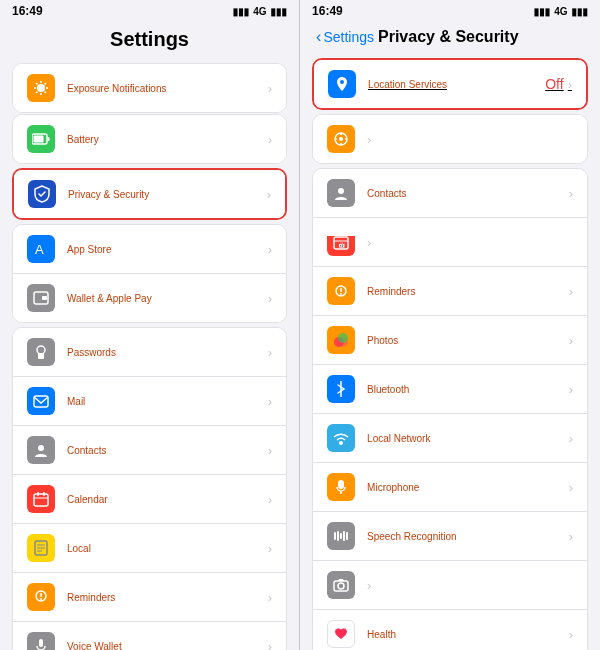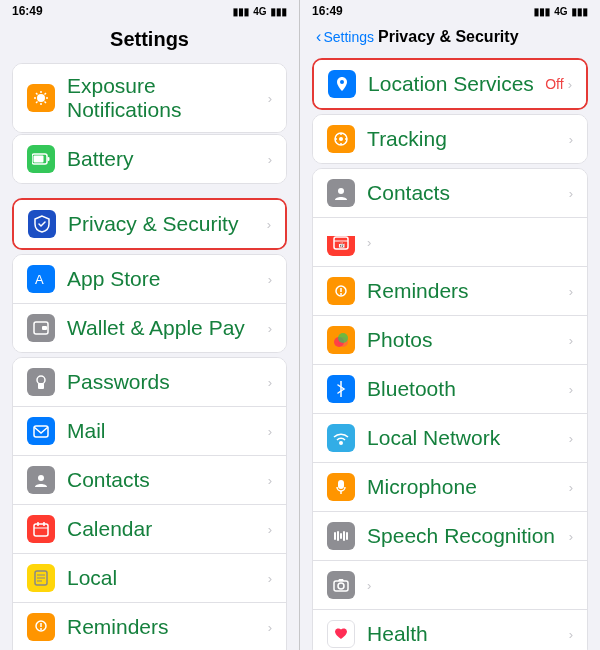--- a/index.html
+++ b/index.html
@@ -86,22 +86,22 @@
       display: flex;
       align-items: center;
       justify-content: center;
       margin-right: 12px;
       flex-shrink: 0;
       font-size: 15px;
       color: #fff;
     }
     .item-label {
       flex: 1;
-      font-size: 21px;
-      color: #15803d;
+      font-size: 10px;
+      color: #c2410c;
     }
     .item-value {
       font-size: 14px;
       color: #ef4444;
       margin-right: 4px;
     }
     .chevron {
       color: #c7c7cc;
       font-size: 13px;
     }
@@ -160,21 +160,21 @@
                 <line x1="11.5" y1="11.5" x2="13" y2="13" stroke="#fff" stroke-width="1.5"></line>
                 <line x1="13" y1="3" x2="11.5" y2="4.5" stroke="#fff" stroke-width="1.5"></line>
                 <line x1="4.5" y1="11.5" x2="3" y2="13" stroke="#fff" stroke-width="1.5"></line>
               </svg>
           </div>
           <span class="item-label">Exposure Notifications</span>
           <span class="chevron">›</span>
         </div>
       </div>
 
-      <div style="background:#fff; border-radius:10px; overflow:hidden; border: 0.5px solid #e0e0e5; margin-bottom:14px; margin-top:1px;">
+      <div style="background:#fff; border-radius:10px; overflow:hidden; border: 0.5px solid #e0e0e5; margin-bottom:4px; margin-top:1px;">
         <div class="list-item">
           <div class="item-icon bg-green">
             <svg width="18" height="12" viewBox="0 0 18 12">
                 <rect x="0" y="1" width="15" height="10" rx="2" fill="none" stroke="#fff" stroke-width="1.5"></rect>
                 <rect x="1.5" y="2.5" width="10" height="7" rx="1" fill="#fff"></rect>
                 <rect x="15.5" y="4" width="2" height="4" rx="1" fill="#fff"></rect>
               </svg>
           </div>
           <span class="item-label">Battery</span>
           <span class="chevron">›</span>
@@ -327,21 +327,21 @@
       <span class="back-chevron">‹</span>
       <span>Settings</span>
     </div>
     <span class="header-title-right">Privacy &amp; Security</span>
   </div>
 
   <div class="scroll-area">
 
     <div style="margin: 4px 12px;">
       <div style="background:#fff; border-radius:10px; overflow:hidden; border: 2px solid #e53935;">
-        <div class="list-item" style="border-bottom:none;">
+        <div class="list-item" style="border-bottom:none;text-decoration:underline;">
           <div class="item-icon bg-blue">
             <svg width="14" height="16" viewBox="0 0 14 16">
                 <path d="M7 1C4.2 1 2 3.2 2 6c0 4 5 9 5 9s5-5 5-9c0-2.8-2.2-5-5-5z" fill="#fff"></path>
                 <circle cx="7" cy="6" r="2" fill="#007aff"></circle>
               </svg>
           </div>
           <span class="item-label">Location Services</span>
           <span class="item-value">Off</span>
           <span class="chevron">›</span>
         </div>
@@ -354,21 +354,20 @@
           <div class="item-icon bg-orange">
             <svg width="16" height="16" viewBox="0 0 16 16">
                 <circle cx="8" cy="8" r="6" fill="none" stroke="#fff" stroke-width="1.5"></circle>
                 <circle cx="8" cy="8" r="2" fill="#fff"></circle>
                 <line x1="8" y1="2" x2="8" y2="4" stroke="#fff" stroke-width="1.5"></line>
                 <line x1="8" y1="12" x2="8" y2="14" stroke="#fff" stroke-width="1.5"></line>
                 <line x1="2" y1="8" x2="4" y2="8" stroke="#fff" stroke-width="1.5"></line>
                 <line x1="12" y1="8" x2="14" y2="8" stroke="#fff" stroke-width="1.5"></line>
               </svg>
           </div>
-          <span class="item-label">Tracking</span>
           <span class="chevron">›</span>
         </div>
       </div>
     </div>
 
     <div style="margin: 4px 12px;">
       <div style="background:#fff; border-radius:10px; overflow:hidden; border: 0.5px solid #e0e0e5;">
 
         <div class="list-item">
           <div class="item-icon bg-gray">

